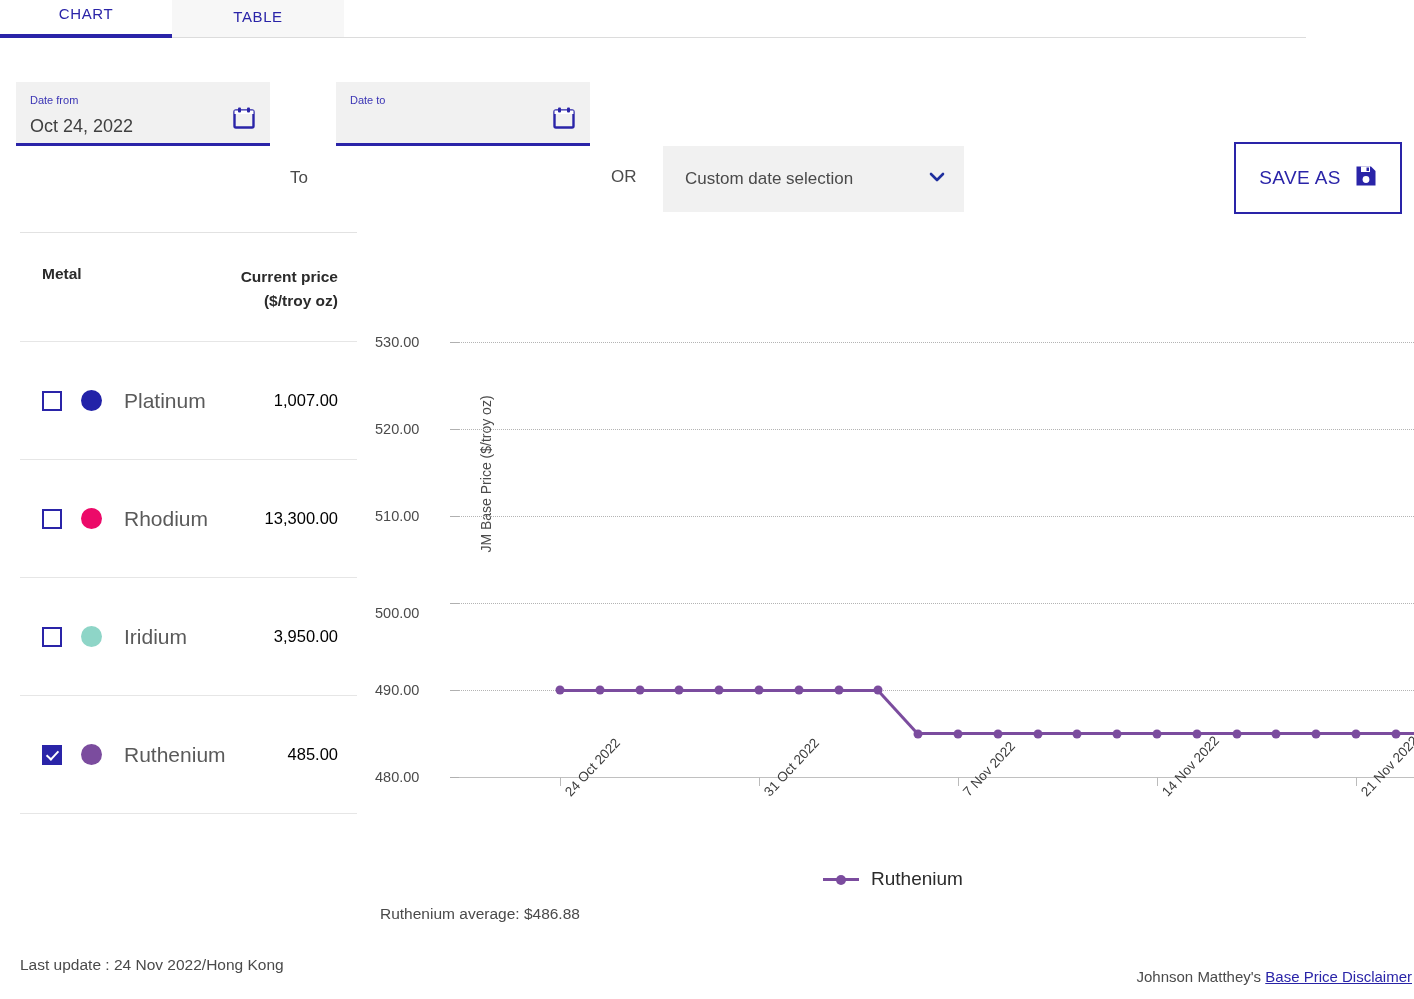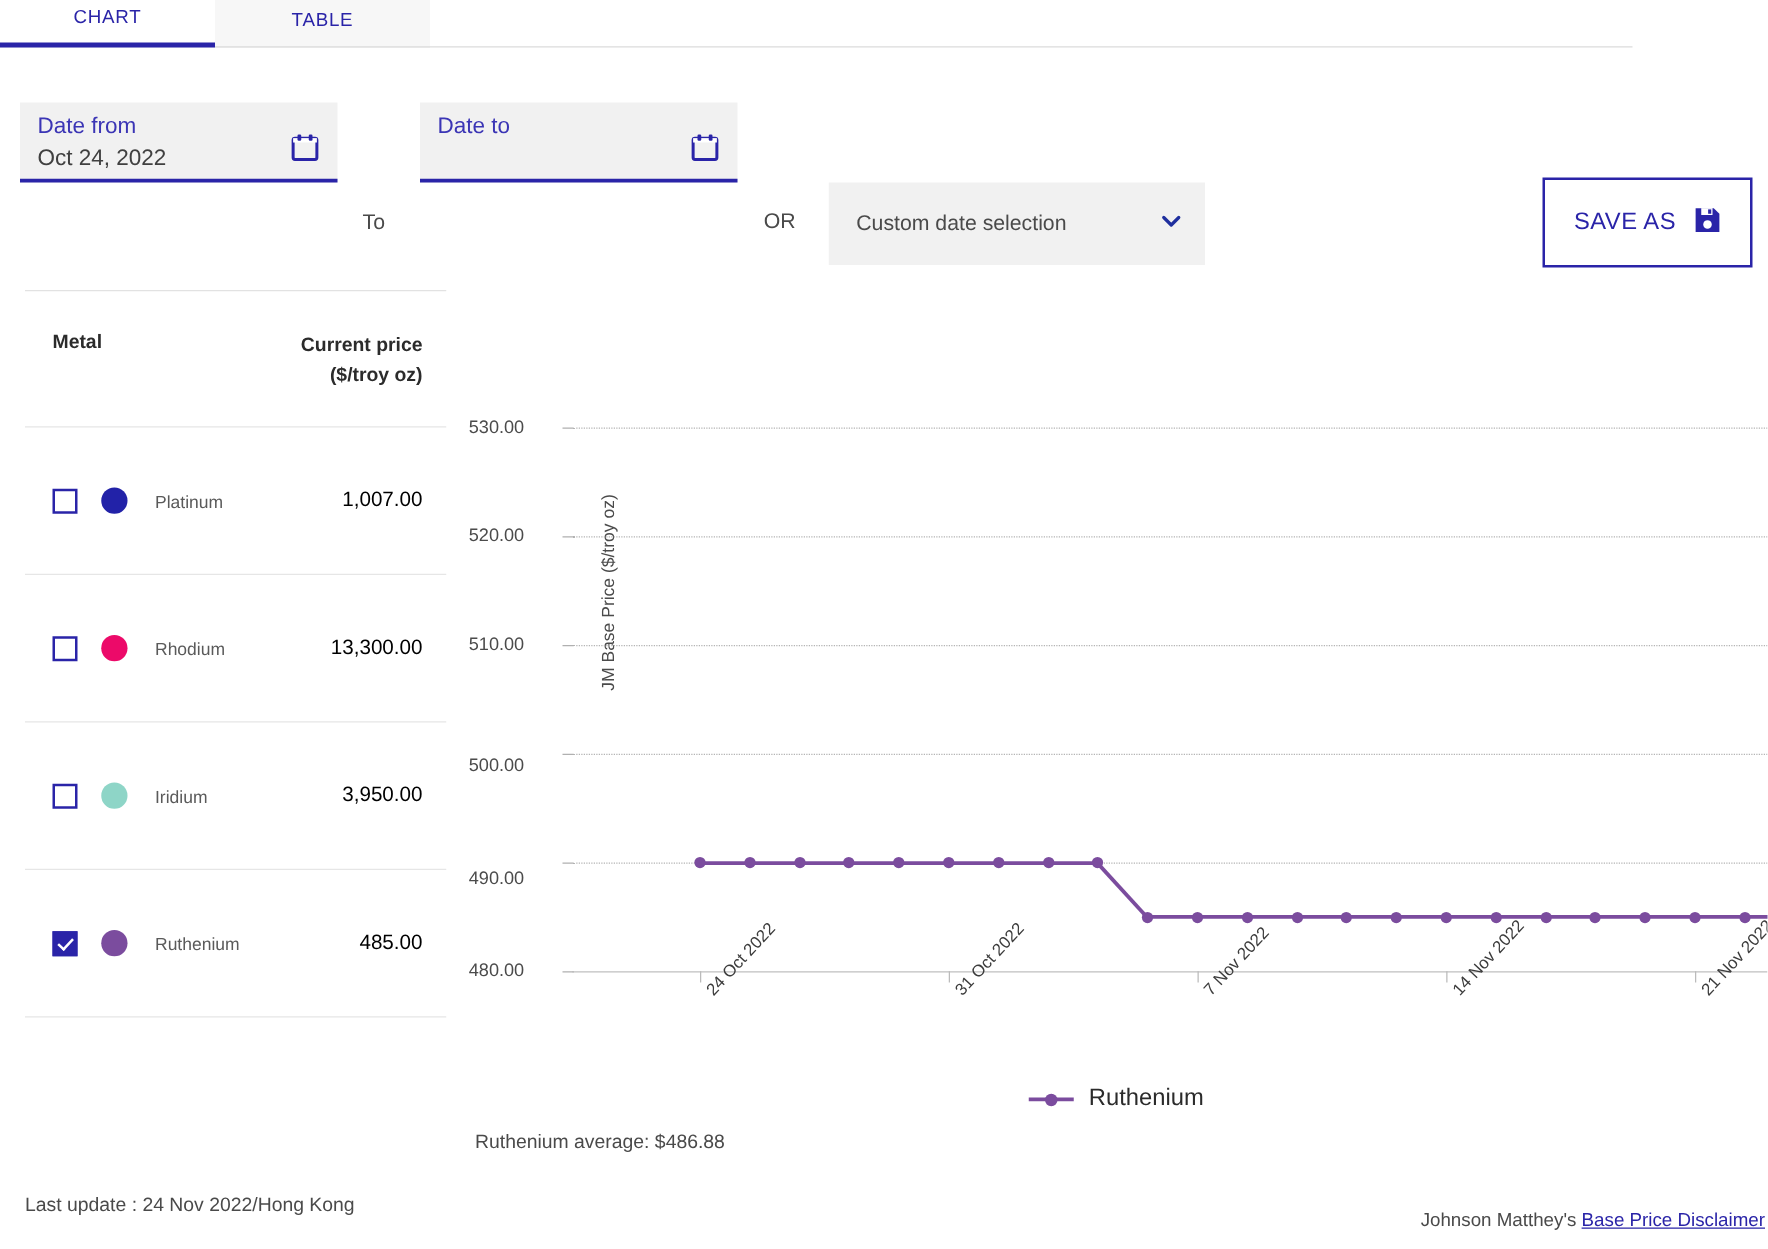--- a/index.html
+++ b/index.html
@@ -30,21 +30,21 @@
   
   .filterbar { position: absolute; left: 0; top: 60px; width: 1414px; height: 120px; }
 
   .datefield {
     position: absolute; top: 22px; width: 254px; height: 64px;
     background: #f1f1f1; border-bottom: 3px solid #2a24a8;
     padding: 10px 14px 0 14px;
   }
   .df1 { left: 16px; }
   .df2 { left: 336px; }
-  .df-label { font-size: 18px; color: #3b35b5; line-height: 16px; }
+  .df-label { font-size: 11px; color: #3b35b5; line-height: 16px; }
   .df-value { font-size: 18px; color: #404040; line-height: 30px; margin-top: 3px; }
   .cal-icon { position: absolute; right: 14px; top: 24px; width: 24px; height: 24px; }
 
   .to-word { position: absolute; left: 290px; top: 108px; font-size: 17px; color: #4a4a4a; }
   .or-word { position: absolute; left: 611px; top: 107px; font-size: 17px; color: #4a4a4a; }
 
   .dropdown {
     position: absolute; left: 663px; top: 86px; width: 301px; height: 66px;
     background: #f1f1f1; display: flex; align-items: center;
     padding: 0 16px 0 22px; cursor: pointer;
@@ -79,21 +79,21 @@
     width: 20px; height: 20px; border: 2px solid #2a24a8; background: #ffffff;
     cursor: pointer; flex: none; position: relative;
   }
   .cbox.checked { background: #2a24a8; }
   .cbox.checked::after {
     content: ""; position: absolute; left: 5px; top: 1px;
     width: 5px; height: 10px; border: solid #ffffff;
     border-width: 0 2.2px 2.2px 0; transform: rotate(43deg);
   }
   .dot { width: 21px; height: 21px; border-radius: 50%; margin-left: 19px; flex: none; }
-  .metal-name { font-size: 14px; color: #5a5a5a; margin-left: 22px; flex: 1; }
+  .metal-name { font-size: 21px; color: #5a5a5a; margin-left: 22px; flex: 1; }
   .metal-price { font-size: 16.5px; color: #000000; text-align: center; }
 
   .last-update {
     position: absolute; left: 20px; top: 956px;
     font-size: 15.5px; color: #4a4a4a;
   }
 
   
   .chart-area { position: absolute; left: 372px; top: 180px; width: 1042px; height: 700px; }
   .ylabel {
@@ -237,21 +237,21 @@
         </div>
       </div>
   </div>
 
   <div class="last-update">Last update : 24 Nov 2022/Hong Kong</div>
 
   <div class="chart-area">
     <div class="ylabel">JM Base Price ($/troy oz)</div>
     <div class="yticks" id="yticks">
         <div class="ytick" style="top: 597px;">480.00</div>
-        <div class="ytick" style="top: 510px; margin-top: 13px;">490.00</div>
+        <div class="ytick" style="top: 510px;">490.00</div>
         <div class="ytick" style="top: 433px;">500.00</div>
         <div class="ytick" style="top: 336px;">510.00</div>
         <div class="ytick" style="top: 249px;">520.00</div>
         <div class="ytick" style="top: 162px;">530.00</div>
       </div>
     <div class="plot" id="plot">
         <div class="gridline axis" style="top: 597px;"></div>
         <div class="tickdash" style="top: 597px;"></div>
         <div class="gridline" style="top: 510px;"></div>
         <div class="tickdash" style="top: 510px;"></div>

